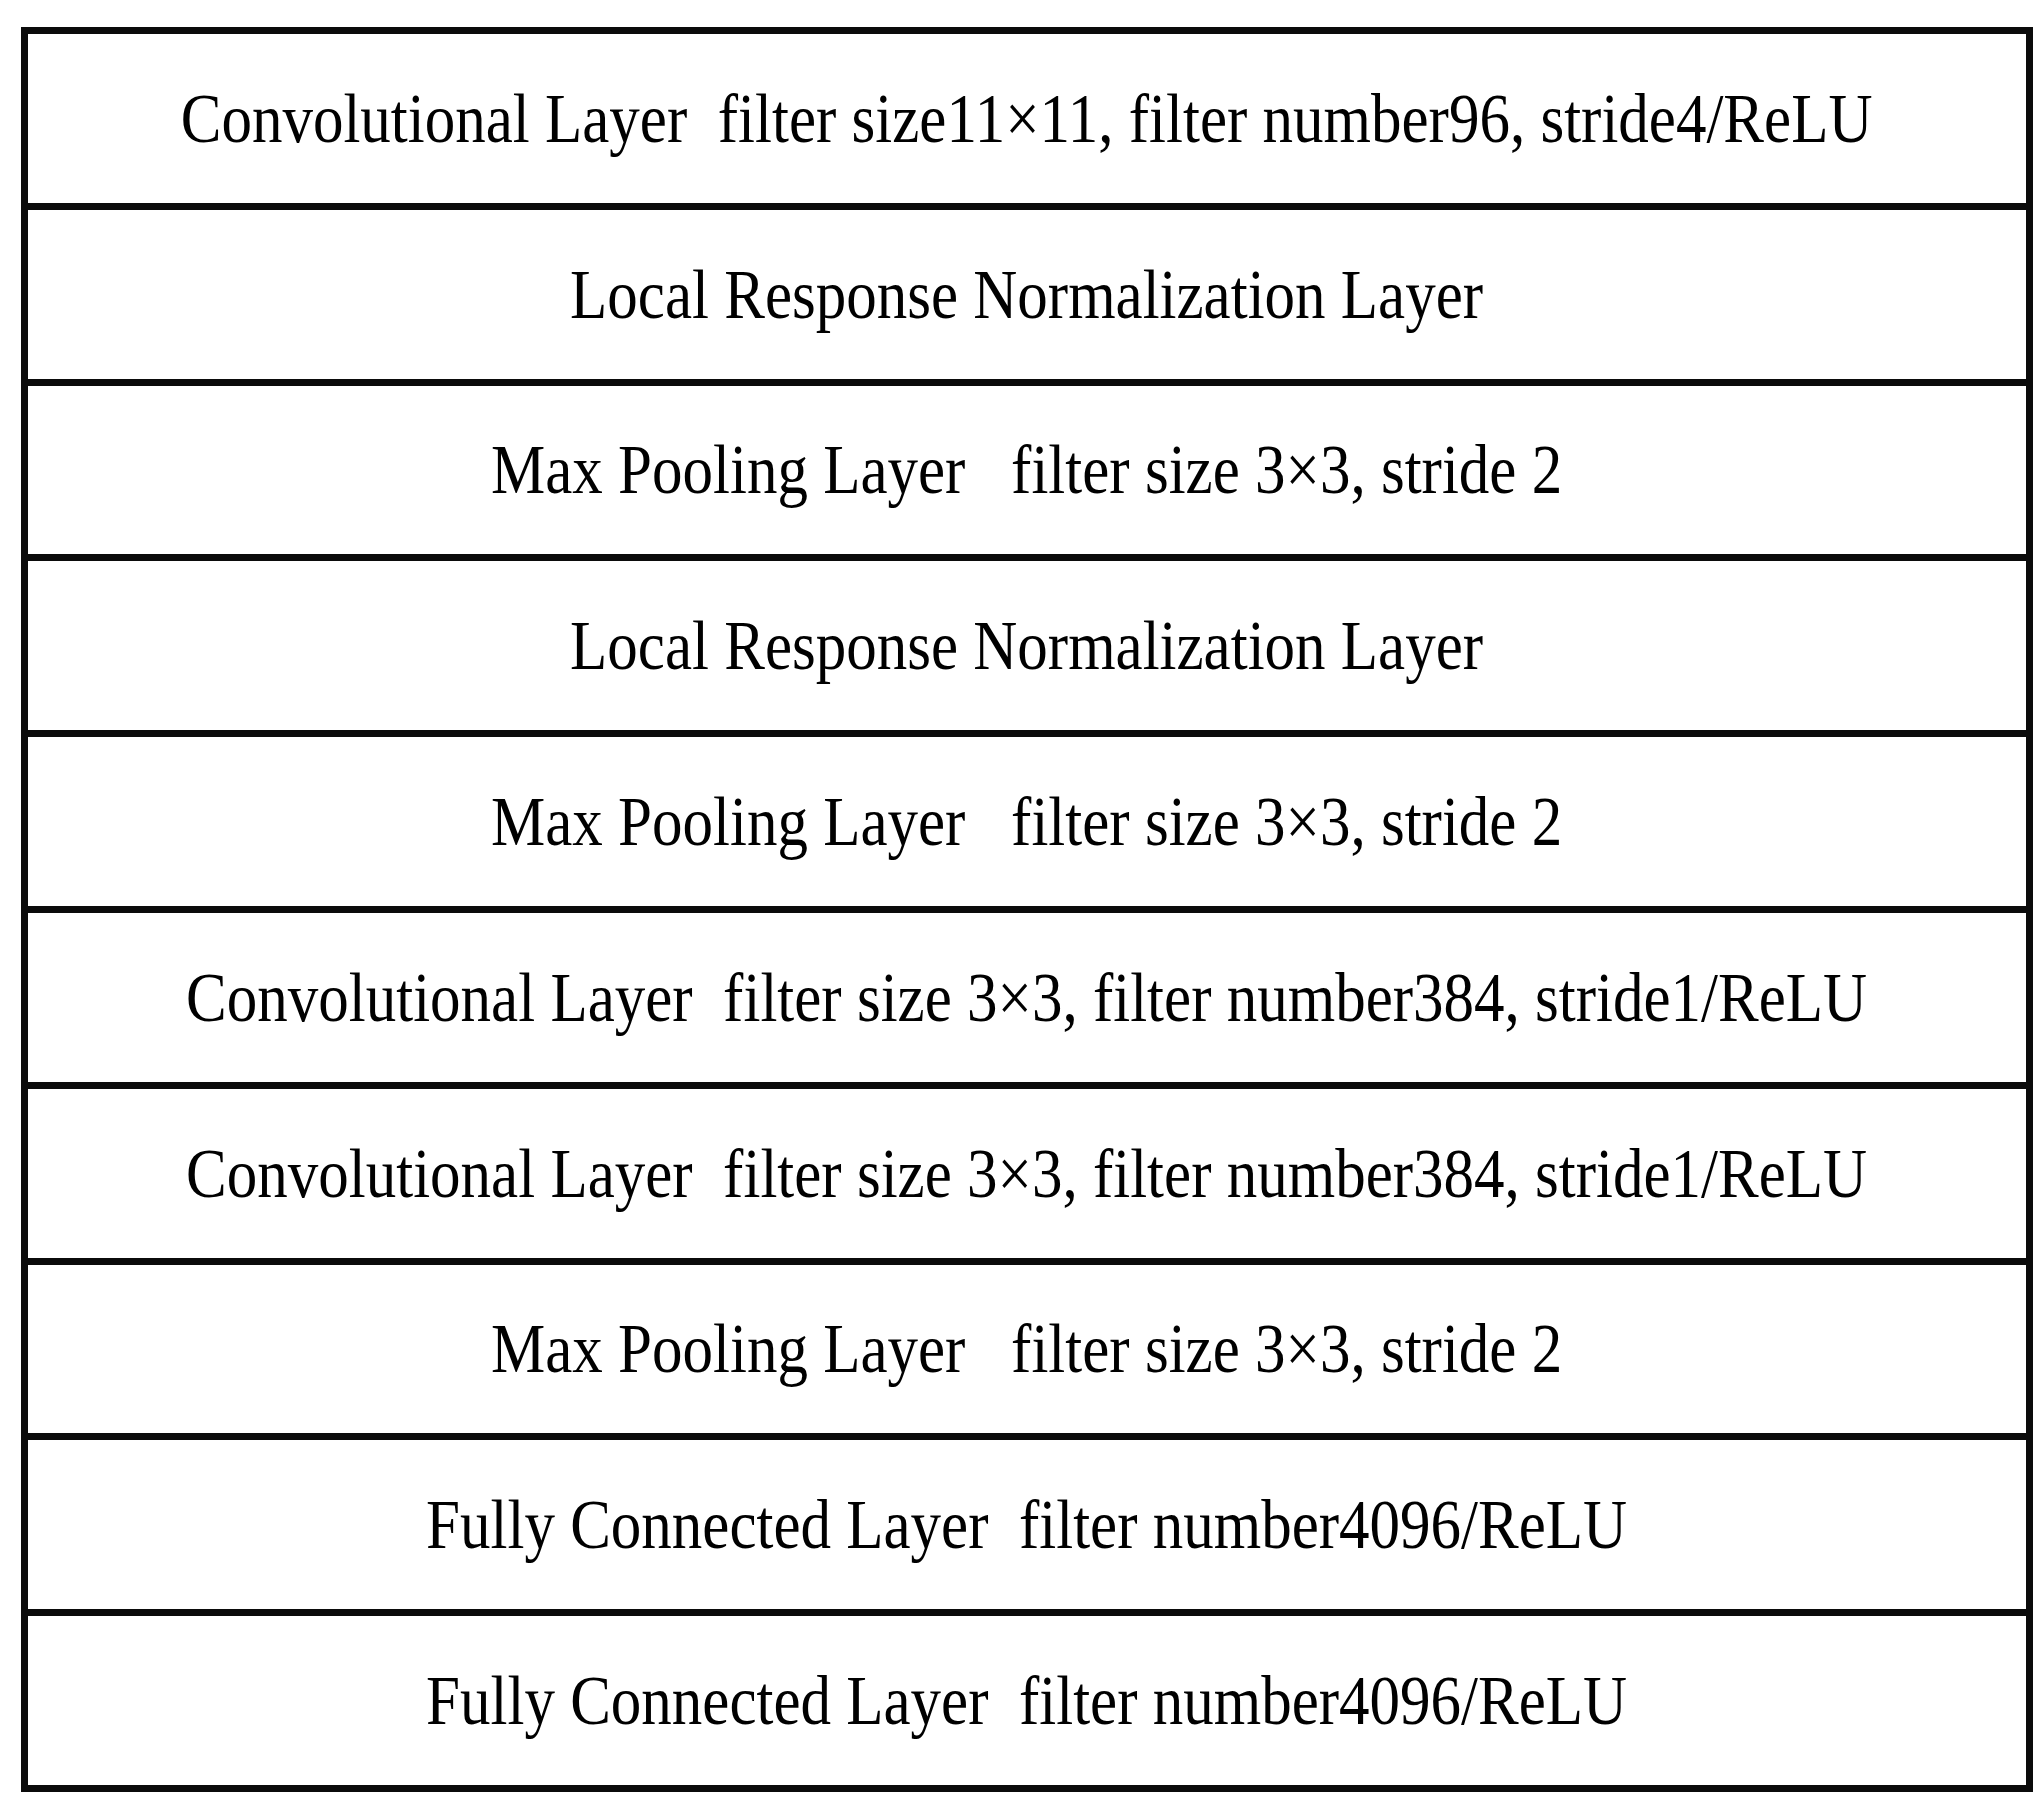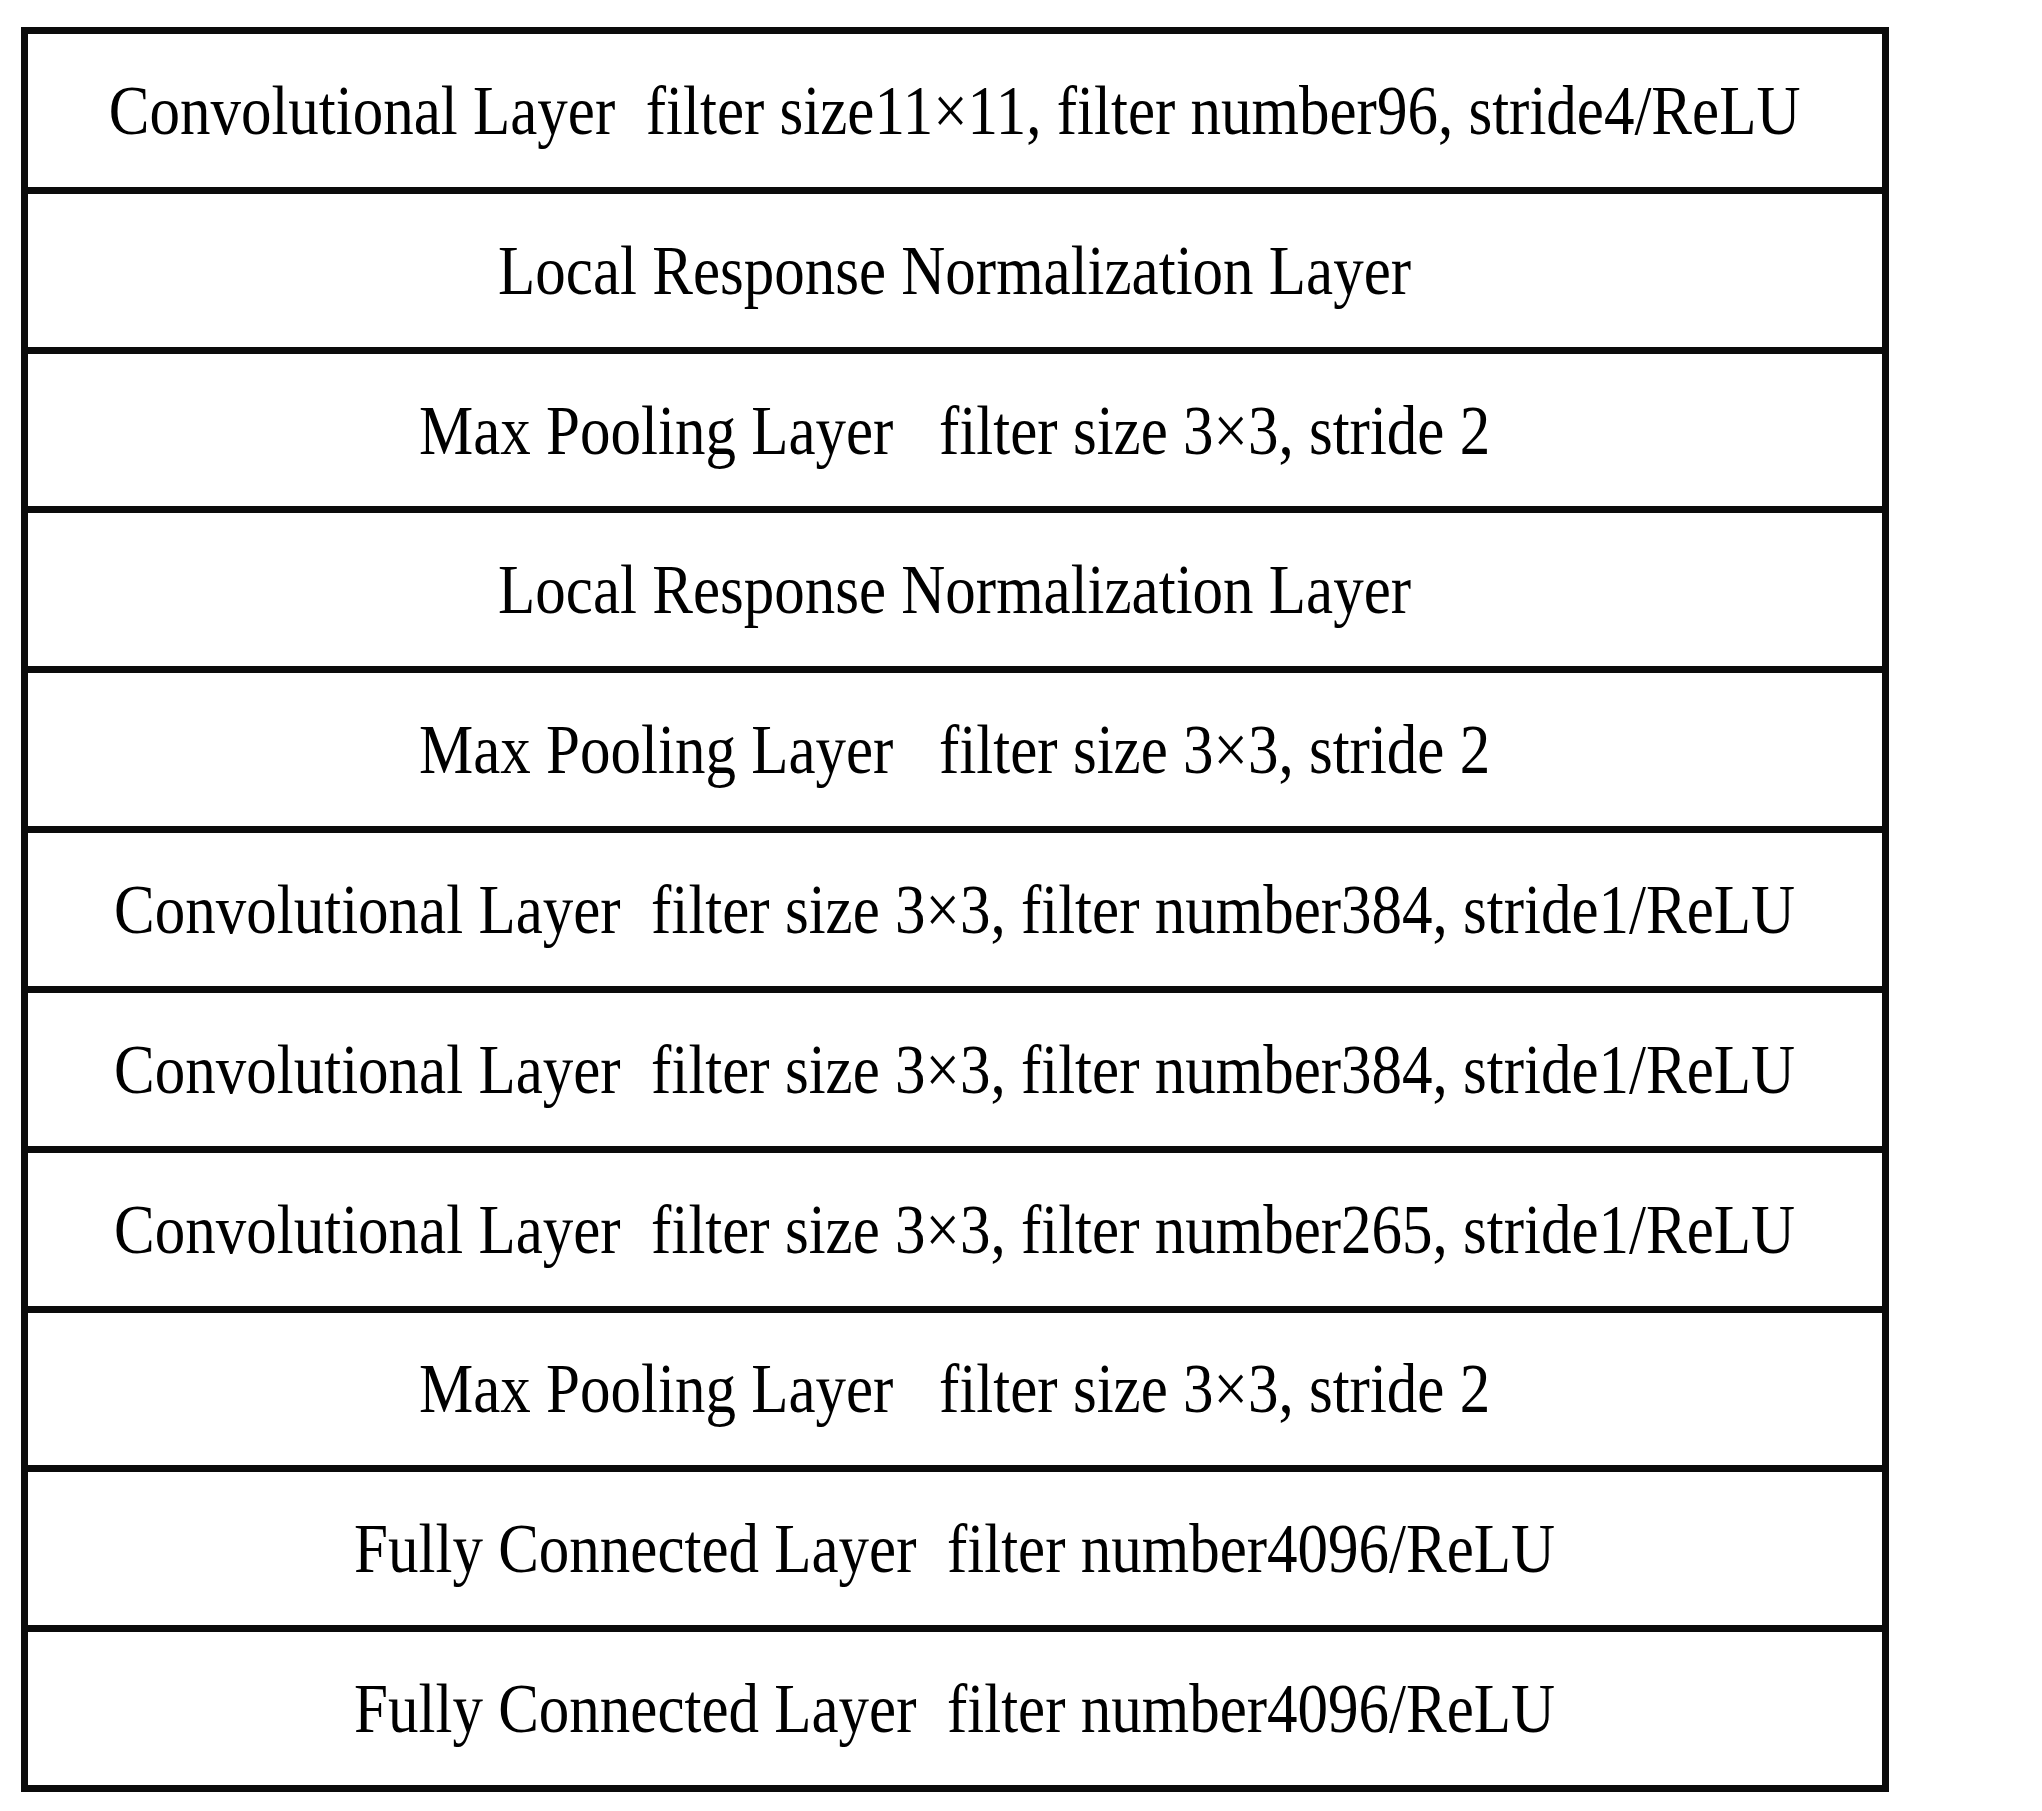--- a/index.html
+++ b/index.html
@@ -11,21 +11,21 @@
     height: 1812px;
     background: #ffffff;
     position: relative;
     font-family: "Liberation Serif", "DejaVu Serif", serif;
     overflow: hidden;
   }
   .layer-stack {
     position: absolute;
     left: 20.6px;
     top: 27px;
-    width: 1868px;
+    width: 2012px;
     height: 1765px;
     box-sizing: border-box;
     border: 7.4px solid #0b0b0b;
     background: #ffffff;
     display: flex;
     flex-direction: column;
   }
   .layer-row {
     flex: 1 1 0;
     box-sizing: border-box;
@@ -70,23 +70,20 @@
     <div class="layer-row">
       <span class="layer-label">Max Pooling Layer   filter size 3×3, stride 2</span>
     </div>
     <div class="layer-row">
       <span class="layer-label">Convolutional Layer  filter size 3×3, filter number384, stride1/ReLU</span>
     </div>
     <div class="layer-row">
       <span class="layer-label">Convolutional Layer  filter size 3×3, filter number384, stride1/ReLU</span>
     </div>
     <div class="layer-row">
-      <span class="layer-label">Convolutional Layer  filter size 3×3, filter number265, stride1/ReLU</span>
-    </div>
-    <div class="layer-row">
       <span class="layer-label">Max Pooling Layer   filter size 3×3, stride 2</span>
     </div>
     <div class="layer-row">
       <span class="layer-label">Fully Connected Layer  filter number4096/ReLU</span>
     </div>
     <div class="layer-row">
       <span class="layer-label">Fully Connected Layer  filter number4096/ReLU</span>
     </div>
   </div>
 

